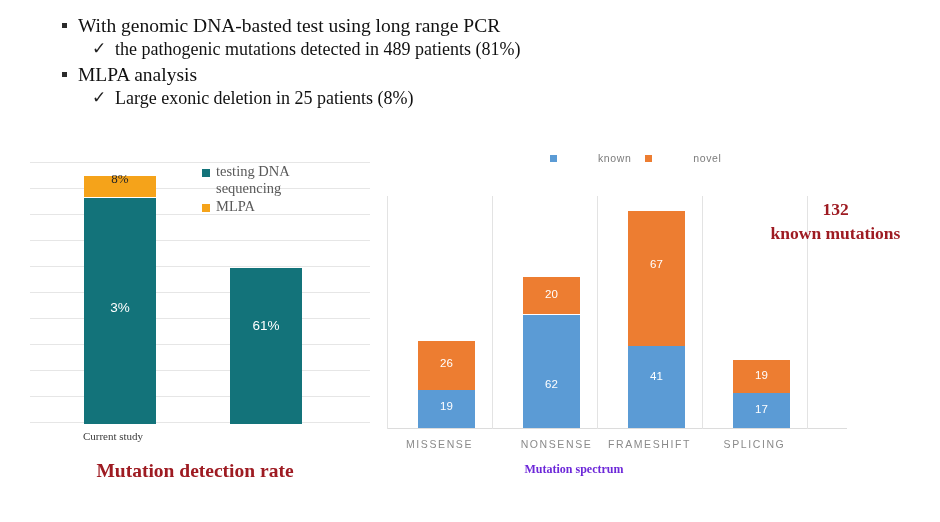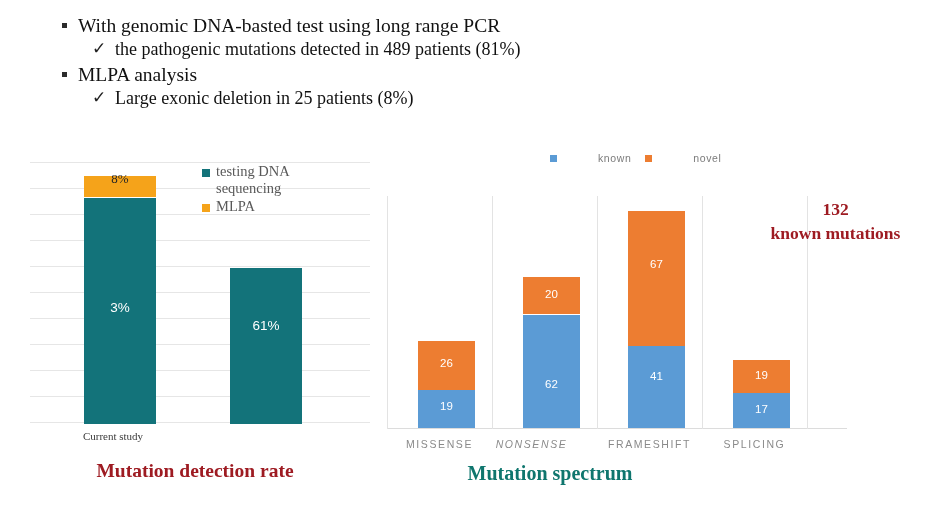--- a/index.html
+++ b/index.html
@@ -56,22 +56,22 @@
   #right-legend{position:absolute;left:165px;top:2px;display:flex;gap:14px;}
   .rlg-row{display:flex;align-items:center;}
   .rlg-sw{width:7px;height:7px;margin-right:5px;}
   .rlg-tx{font-size:10.5px;color:#7b7b7b;letter-spacing:.6px;
           font-family:"Liberation Sans",sans-serif;padding-left:36px;}
   #right-plot{left:2px;top:46px;width:460px;height:233px;}
   .axisline{position:absolute;left:0;right:0;bottom:0;height:1px;background:#dcdcdc;}
   .rc-catlab{position:absolute;text-align:center;font-size:10.5px;color:#8a8a8a;
              letter-spacing:1.6px;font-family:"Liberation Sans",sans-serif;}
   .rc-seglab{font-size:11.5px;}
-  #mut-spec{position:absolute;left:430px;top:462px;width:240px;text-align:center;
-            font-size:20px;font-weight:bold;color:#0f766e;
+  #mut-spec{position:absolute;left:454px;top:462px;width:240px;text-align:center;
+            font-size:12px;font-weight:bold;color:#6d28d9;
             font-family:"Liberation Serif",serif;}
   #nov-note{left:738px;top:198px;width:195px;font-size:17.5px;line-height:1.35;}
 </style>
 </head>
 <body>
 
 <div class="slide">
 
   <div class="bullets">
 
@@ -187,21 +187,21 @@
 
       <div class="bar" style="left:346px;width:57px;top:164px;bottom:1px;">
         <div class="seg" style="top:0px;height:33px;background:#ED7D31;"></div>
         <div class="seg" style="top:33px;bottom:0px;background:#5B9BD5;"></div>
         <div class="seg-lab rc-seglab" style="top:9px;">19</div>
         <div class="seg-lab rc-seglab" style="top:43px;">17</div>
       </div>
     </div>
 
     <div class="rc-catlab" style="left:2px;top:288px;width:105px;">MISSENSE</div>
-    <div class="rc-catlab" style="left:94px;top:288px;width:105px;font-style:italic;">NONSENSE</div>
+    <div class="rc-catlab" style="left:119px;top:288px;width:105px;">NONSENSE</div>
     <div class="rc-catlab" style="left:212px;top:288px;width:105px;">FRAMESHIFT</div>
     <div class="rc-catlab" style="left:317px;top:288px;width:105px;">SPLICING</div>
   </div>
 
   <div id="mut-spec">Mutation spectrum</div>
 
   <div class="red-note" id="nov-note">
     <div>132</div>
     <div>known mutations</div>
   </div>

